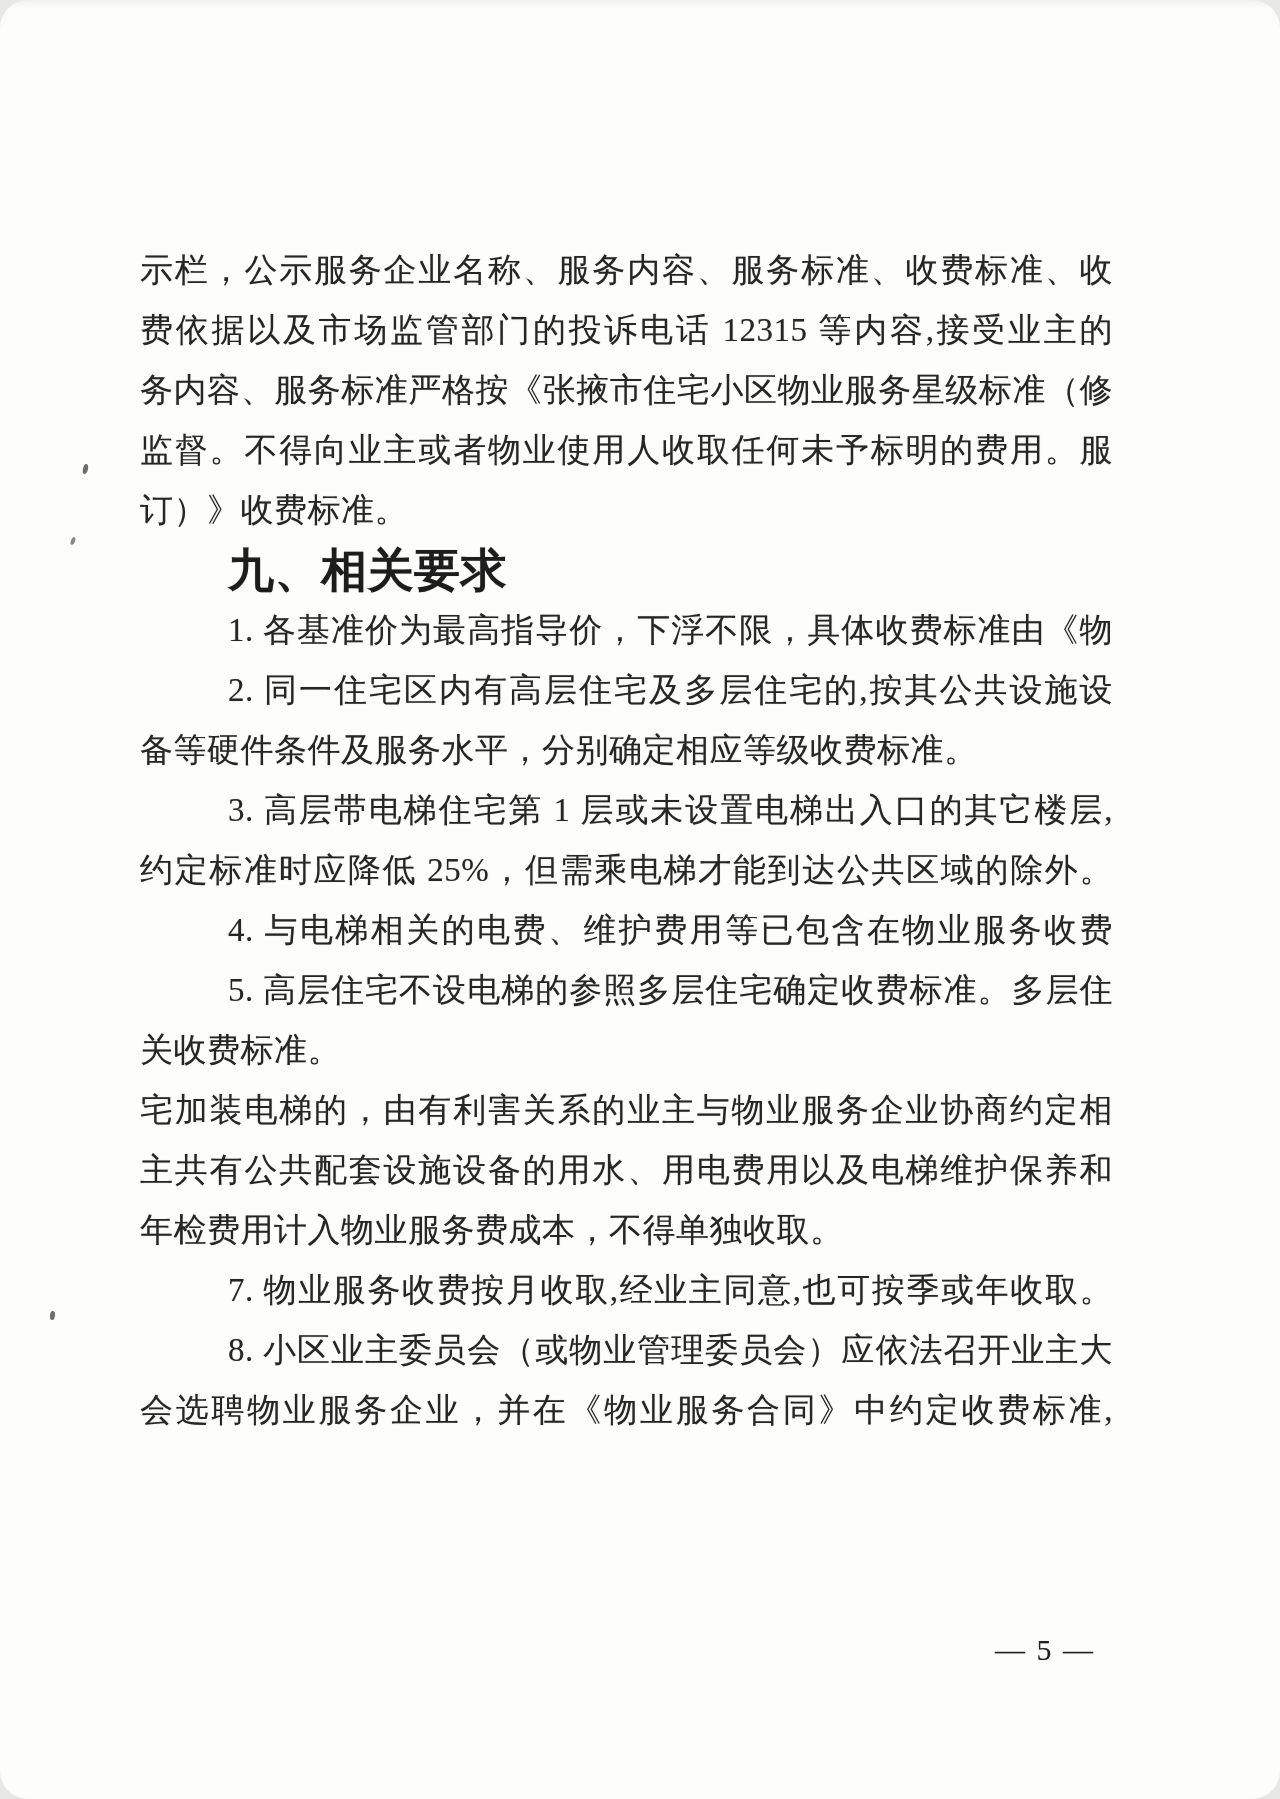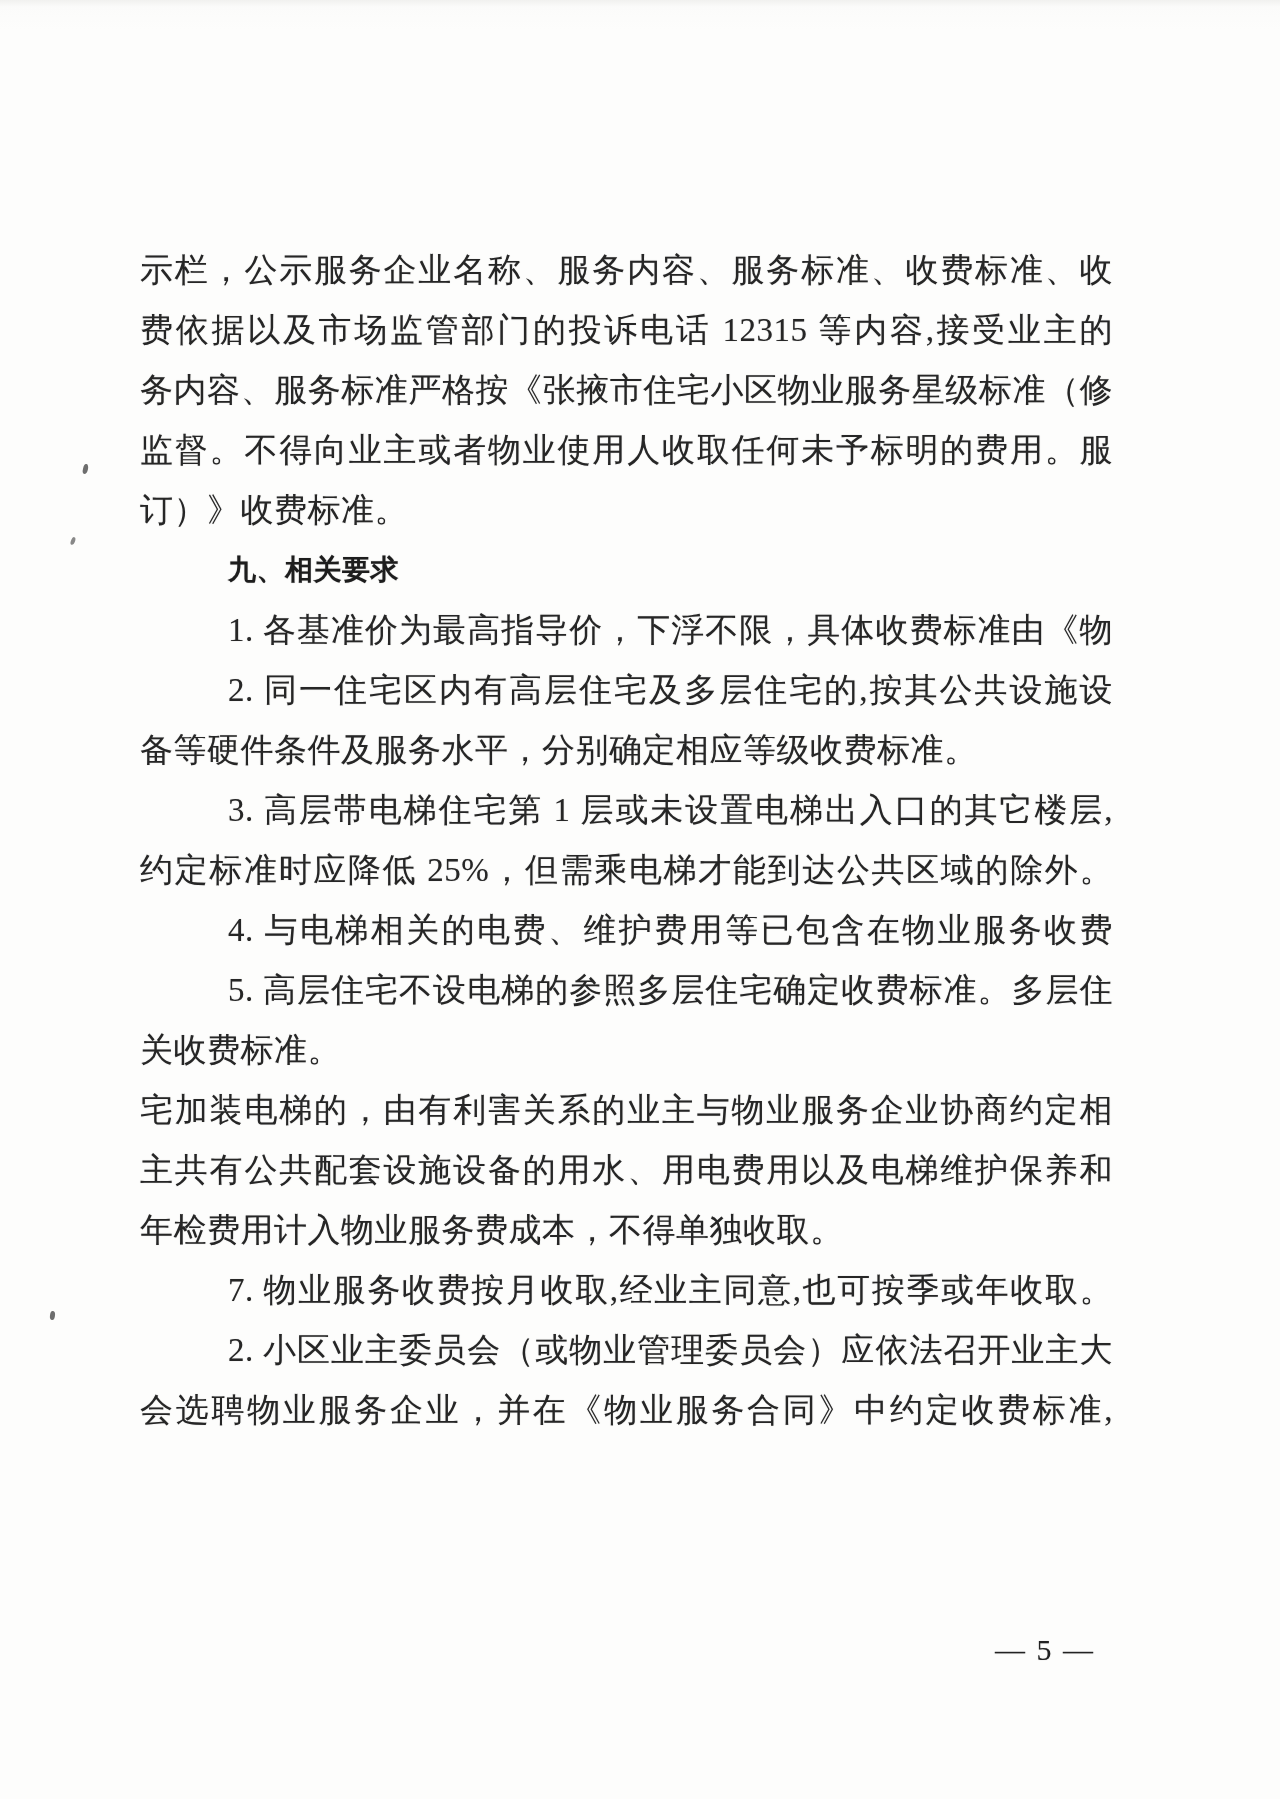--- a/index.html
+++ b/index.html
@@ -11,20 +11,21 @@
     position: relative;
     width: 1280px;
     height: 1799px;
     margin: 0 auto;
     background-color: #fcfcfb;
     background-image: linear-gradient(180deg, #f1f1ef 0px, #fbfbfa 7px, #fdfdfc 30px),
                       linear-gradient(180deg, rgba(0,0,0,0) 97%, rgba(0,0,0,0.02) 100%);
     overflow: hidden;
     font-family: "Liberation Serif", "DejaVu Serif", serif;
     color: #262626;
+    border-radius: 28px;
   }
   .content {
     position: absolute;
     left: 140px;
     top: 240px;
     width: 973px;
   }
   .line {
     height: 60px;
     line-height: 60px;
@@ -37,21 +38,21 @@
     text-align: justify;
     text-align-last: justify;
     text-justify: inter-character;
   }
   .line.indent {
     text-indent: 88px;
   }
   .line.heading {
     font-family: "Liberation Sans", "DejaVu Sans", sans-serif;
     font-weight: bold;
-    font-size: 28px;
+    font-size: 46px;
     color: #1d1d1d;
     text-shadow: 0 0 1px rgba(30,30,30,0.4);
   }
   .page-number {
     position: absolute;
     left: 985px;
     top: 1628px;
     width: 120px;
     height: 44px;
     line-height: 44px;
@@ -88,21 +89,21 @@
     <div class="line">备等硬件条件及服务水平，分别确定相应等级收费标准。</div>
     <div class="line justify indent">3. 高层带电梯住宅第 1 层或未设置电梯出入口的其它楼层,</div>
     <div class="line justify">约定标准时应降低 25%，但需乘电梯才能到达公共区域的除外。</div>
     <div class="line justify indent">4. 与电梯相关的电费、维护费用等已包含在物业服务收费</div>
     <div class="line justify indent">5. 高层住宅不设电梯的参照多层住宅确定收费标准。多层住</div>
     <div class="line">关收费标准。</div>
     <div class="line justify">宅加装电梯的，由有利害关系的业主与物业服务企业协商约定相</div>
     <div class="line justify">主共有公共配套设施设备的用水、用电费用以及电梯维护保养和</div>
     <div class="line">年检费用计入物业服务费成本，不得单独收取。</div>
     <div class="line justify indent">7. 物业服务收费按月收取,经业主同意,也可按季或年收取。</div>
-    <div class="line justify indent">2. 小区业主委员会（或物业管理委员会）应依法召开业主大</div>
+    <div class="line justify indent">8. 小区业主委员会（或物业管理委员会）应依法召开业主大</div>
     <div class="line justify">会选聘物业服务企业，并在《物业服务合同》中约定收费标准,</div>
   </div>
 
   <div class="page-number">— 5 —</div>
 
   <span class="speck s1"></span>
   <span class="speck s2"></span>
   <span class="speck s3"></span>
 
 </div>

